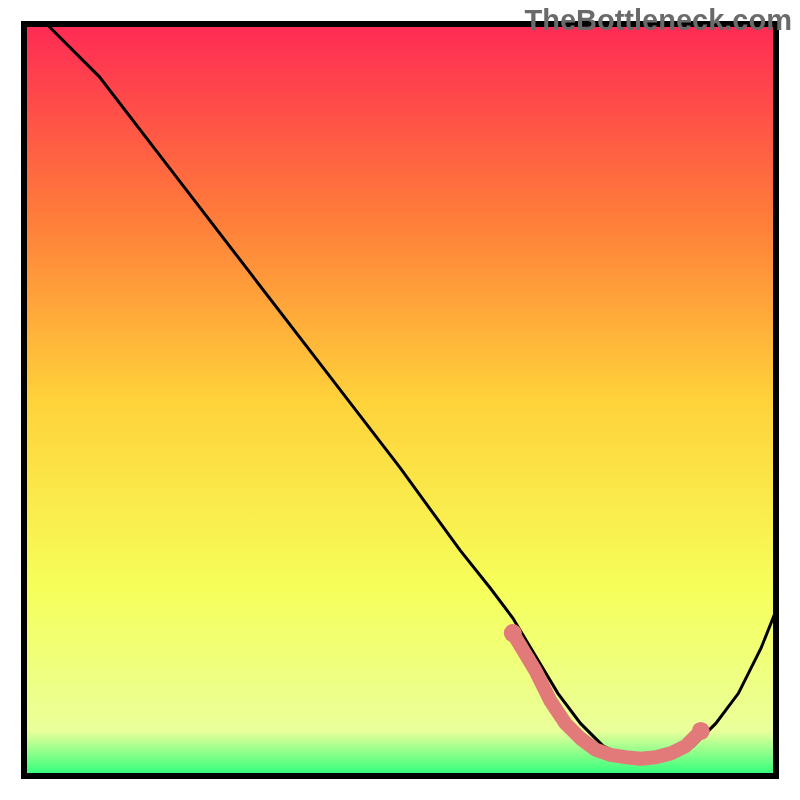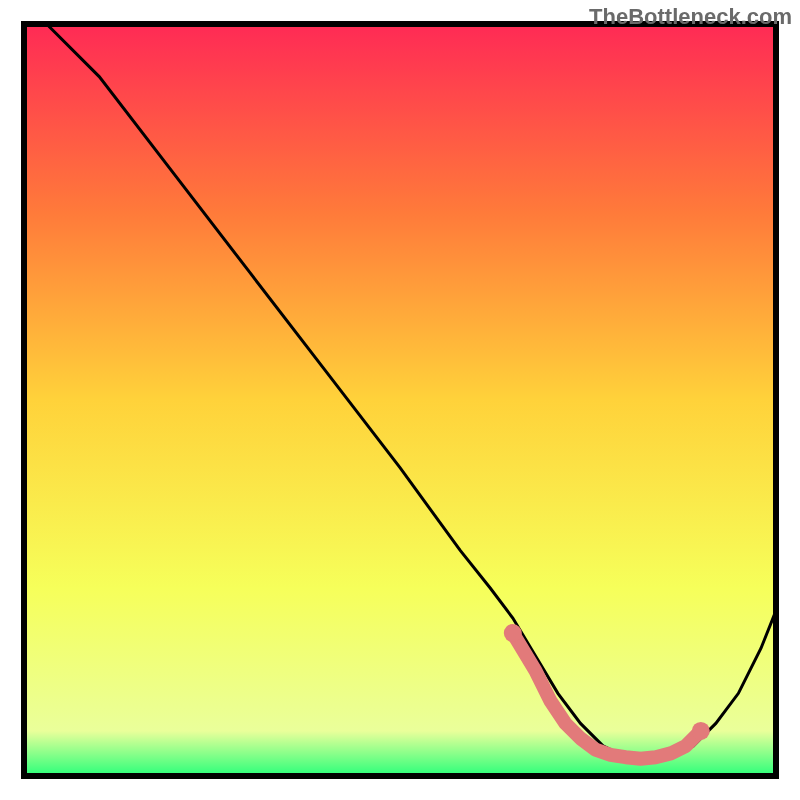--- a/index.html
+++ b/index.html
@@ -13,21 +13,21 @@
   }
   .chart-container {
     width: 800px;
     height: 800px;
     position: relative;
   }
   .watermark {
     position: absolute;
     top: 4px;
     right: 8px;
-    font-size: 22px;
+    font-size: 29px;
     font-weight: bold;
     color: #6a6a6a;
     z-index: 10;
     font-family: Arial, sans-serif;
   }
   svg {
     display: block;
   }
 </style>
 </head>

